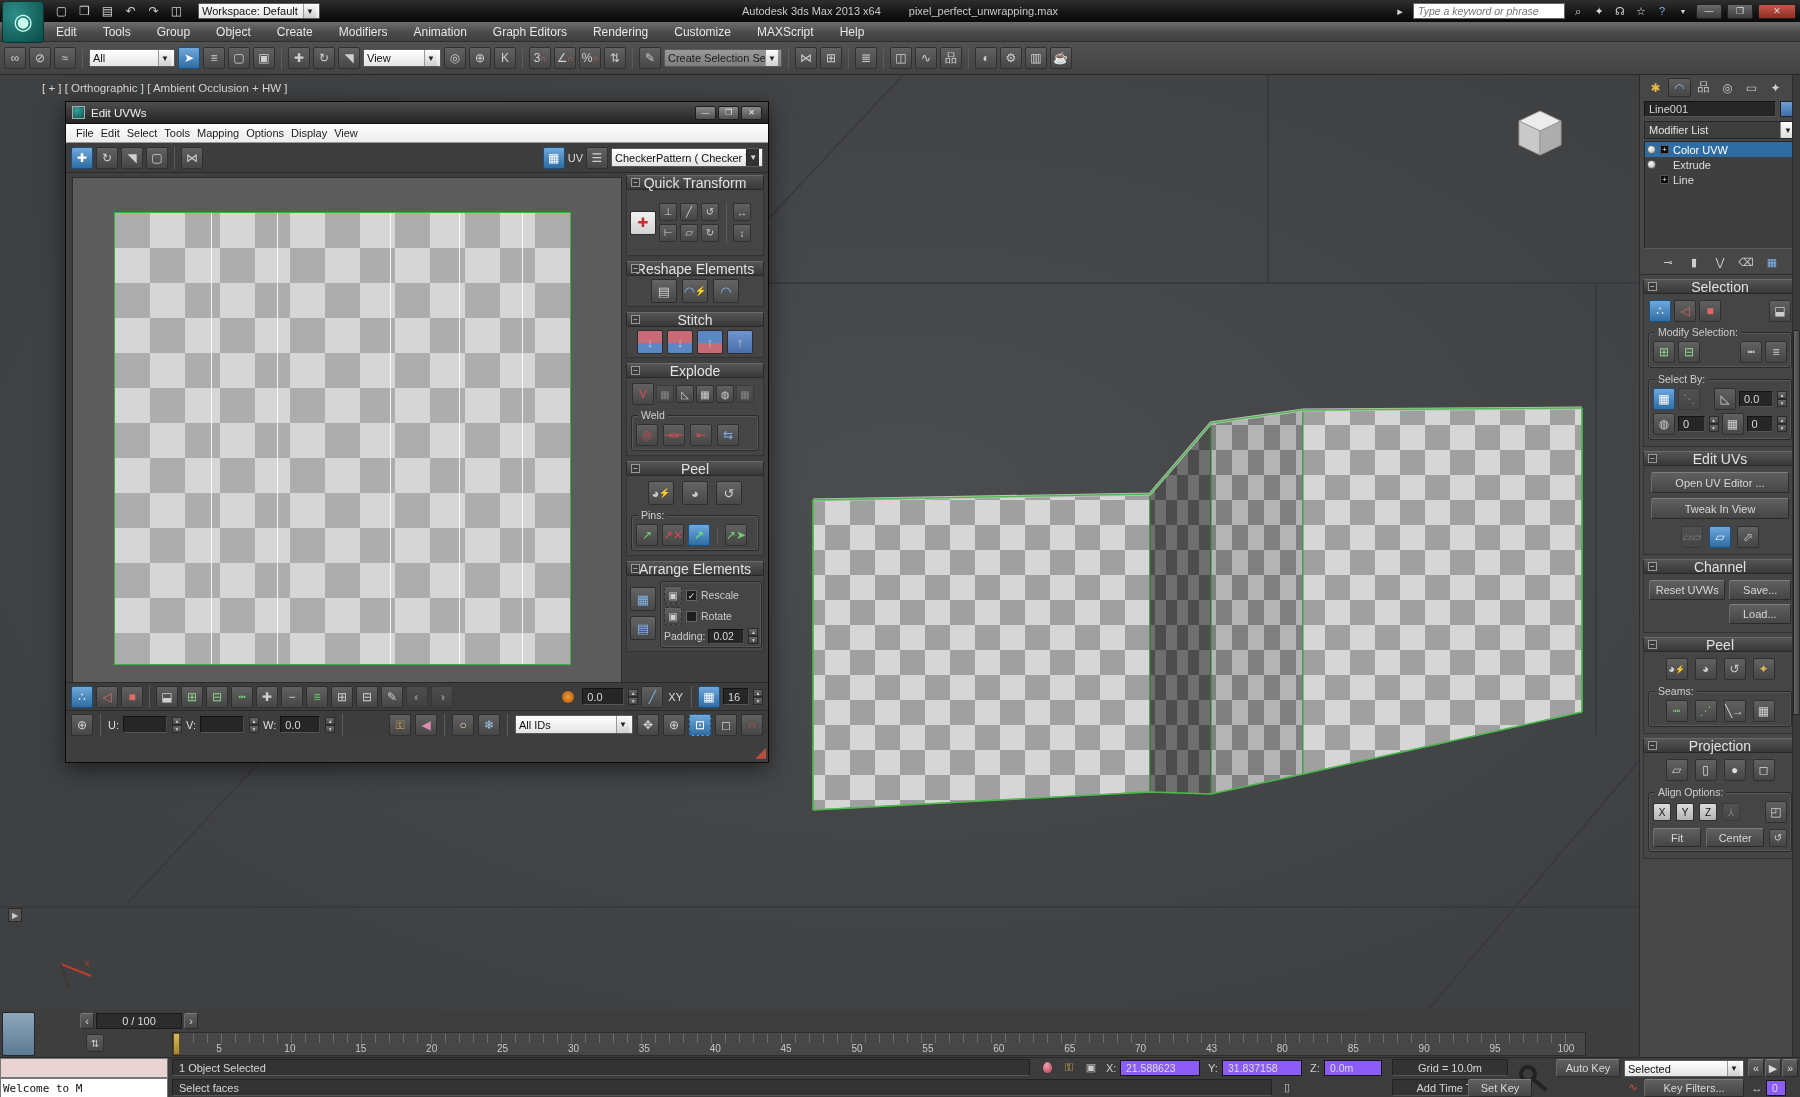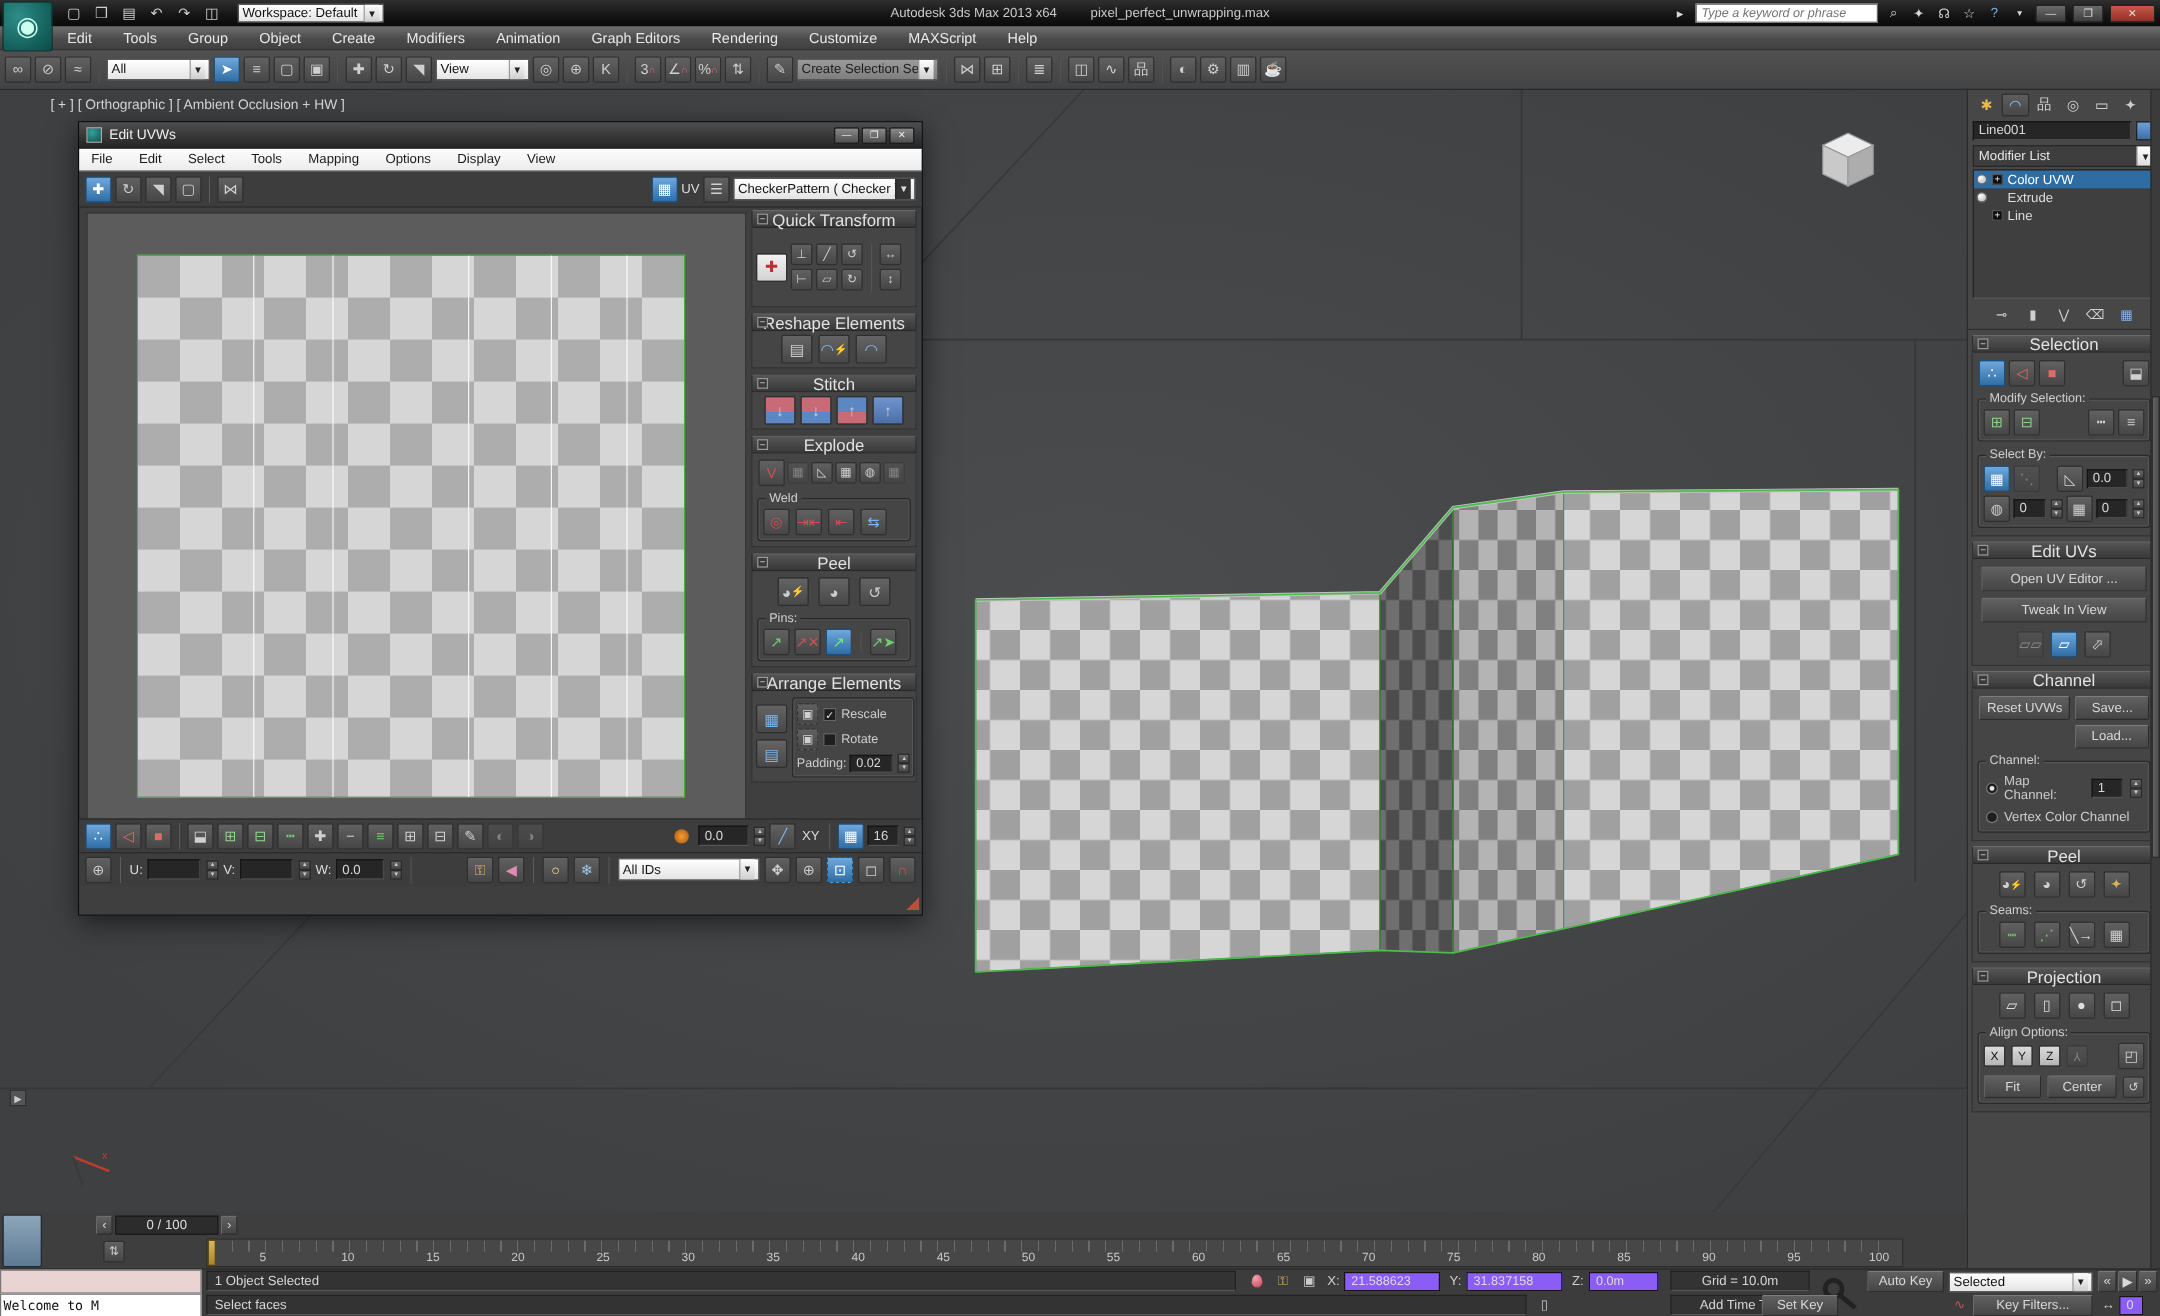--- a/index.html
+++ b/index.html
@@ -94,21 +94,21 @@
 
 
 #uvwdlg{position:absolute;left:65px;top:101px;width:704px;height:662px;background:#3f3f3f;border:1px solid #0a0a0a;
   box-shadow:0 6px 22px rgba(0,0,0,.55);z-index:10}
 #uvwtitle{height:22px;background:linear-gradient(#4e4e4e,#242424);display:flex;align-items:center;padding:0 6px;gap:6px;border-bottom:1px solid #111}
 #uvwtitle .dlgico{width:13px;height:13px;background:radial-gradient(circle at 35% 30%,#35a09a,#0f5450);border:1px solid #aaa;flex:none}
 #uvwtitle .txt{color:#f0f0f0;font-size:11.5px}
 #uvwtitle .btns{margin-left:auto;display:flex;gap:2px}
 #uvwtitle .wb{width:21px;height:14px;background:linear-gradient(#8a8a8a,#4f4f4f);border:1px solid #1c1c1c;color:#eee;font-size:8px;
   display:flex;align-items:center;justify-content:center;border-radius:2px}
-#uvwmenu{height:19px;background:linear-gradient(#fdfdfd,#ececec);display:flex;align-items:center;gap:22px;padding:0 10px;color:#1a1a1a;font-size:11px;border-bottom:1px solid #9a9a9a}
+#uvwmenu{height:19px;background:linear-gradient(#fdfdfd,#ececec);display:flex;align-items:center;gap:7px;padding:0 10px;color:#1a1a1a;font-size:11px;border-bottom:1px solid #9a9a9a}
 #uvwtools{height:30px;background:#3d3d3d;border-bottom:1px solid #2a2a2a;display:flex;align-items:center;gap:3px;padding:0 5px}
 #uvwcanvas{position:absolute;left:6px;top:75px;width:550px;height:528px;background:#5c5c5c;border:1px solid #2e2e2e;border-bottom-color:#6e6e6e;overflow:hidden}
 #uvchecker{position:absolute;left:41px;top:34px;width:457px;height:453px;border:1px solid #3cb23c;
   background:repeating-conic-gradient(#d6d6d6 0 25%,#adadad 0 50%);background-size:70px 70px}
 .seamline{position:absolute;top:0;bottom:0;width:1px;background:rgba(255,255,255,.85)}
 #uvwside{position:absolute;left:560px;top:73px;width:138px;bottom:60px;font-size:10.5px}
 #uvwside .rollout{margin:0 0 5px}
 #uvwside .rbody{padding:3px 3px}
 .bigico{width:26px;height:24px;display:flex;align-items:center;justify-content:center;font-size:13px;color:#ccc;
   background:linear-gradient(#646464,#484848);border:1px solid #2e2e2e;border-radius:2px;flex:none}
@@ -421,36 +421,20 @@
       </div>
       <div class="rbody">
         <div style="display:flex;gap:4px;margin:2px 2px">
           <div class="btn3d" style="flex:1.25;height:20px">Reset UVWs</div>
           <div class="btn3d" style="flex:1;height:20px">Save...</div>
         </div>
         <div style="display:flex;gap:4px;margin:4px 2px">
           <div style="flex:1.25"></div>
           <div class="btn3d" style="flex:1;height:20px">Load...</div>
         </div>
-        <div class="fieldset" style="margin:10px 1px 2px">
-          <span class="leg">Channel:</span>
-          <div style="display:flex;align-items:center;gap:5px;padding:2px 2px">
-            <span class="radio on"></span>
-            <span>Map Channel:</span>
-            <div class="sunken" style="width:26px;height:16px">1</div>
-            <div class="spin">
-                <span>▲</span>
-                <span>▼</span>
-              </div>
-          </div>
-          <div style="display:flex;align-items:center;gap:5px;padding:4px 2px 2px">
-            <span class="radio"></span>
-            <span>Vertex Color Channel</span>
-          </div>
-        </div>
       </div>
     </div>
 
     <div class="rollout">
       <div class="rhead">
         <span class="minus">−</span>
         <span class="rtitle">Peel</span>
       </div>
       <div class="rbody">
         <div class="icorow" style="justify-content:center;gap:7px">
@@ -788,21 +772,21 @@
           <span>25</span>
           <span>30</span>
           <span>35</span>
           <span>40</span>
           <span>45</span>
           <span>50</span>
           <span>55</span>
           <span>60</span>
           <span>65</span>
           <span>70</span>
-          <span>75</span>
+          <span>43</span>
           <span>80</span>
           <span>85</span>
           <span>90</span>
           <span>95</span>
           <span>100</span>
         </div>
       <div id="slider0"></div>
     </div>
   </div>
 

